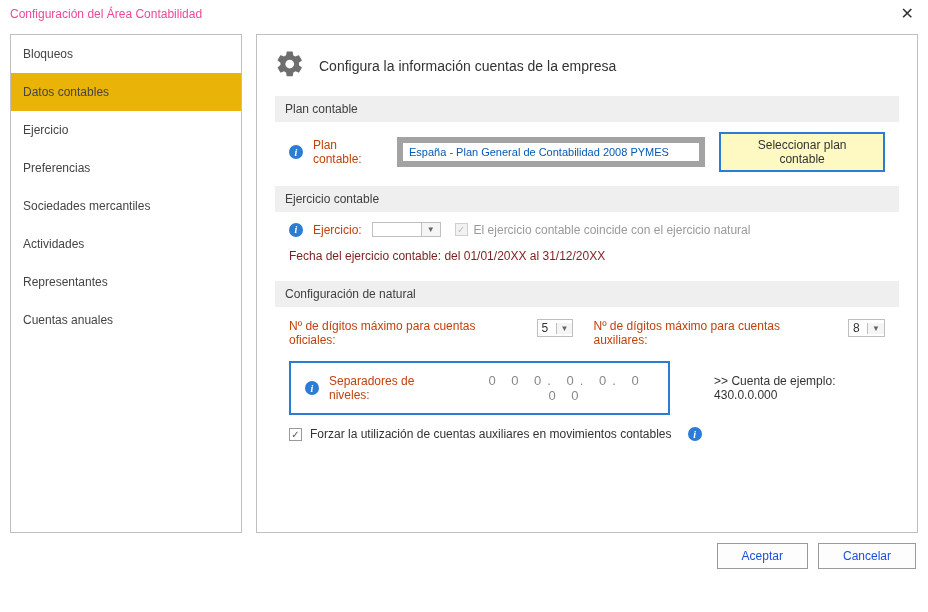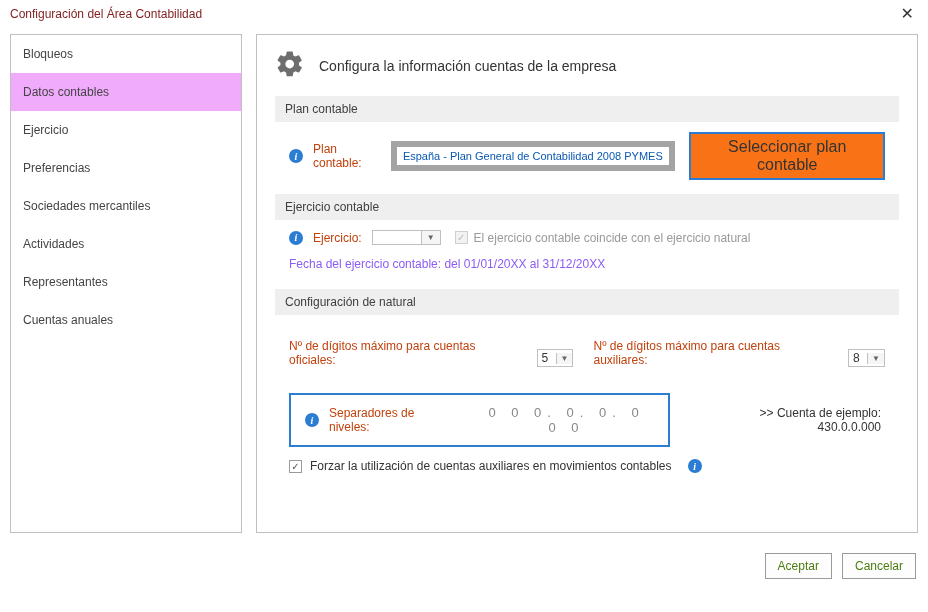--- a/index.html
+++ b/index.html
@@ -1,67 +1,67 @@
 <!DOCTYPE html>
 <html><head>
 <meta charset="utf-8">
 <style>
 * { box-sizing: border-box; margin: 0; padding: 0; font-family: "Segoe UI", Tahoma, sans-serif; }
 body { background: #fff; width: 928px; height: 612px; overflow: hidden; font-size: 12px; color: #333; }
 
 .titlebar { display: flex; justify-content: space-between; align-items: center; padding: 6px 10px 12px 10px; }
-.titlebar .title { font-size: 12px; color: #7f1d1d; }
+.titlebar .title { font-size: 12px; color: #ec4899; }
 .titlebar .close { font-size: 16px; color: #333; cursor: pointer; padding: 0 4px; line-height: 1; }
 
 .body-area { display: flex; padding: 0 10px; gap: 14px; height: 499px; }
 .sidebar { width: 232px; border: 1px solid #bfbfbf; background: #fff; }
 .sidebar-item { padding: 12px 12px; font-size: 12px; color: #444; cursor: pointer; }
-.sidebar-item.active { background: #f0abfc; }
+.sidebar-item.active { background: #eab308; }
 
 .main { flex: 1; border: 1px solid #bfbfbf; background: #fff; padding: 14px 18px; overflow: auto; }
 
 .header-row { display: flex; align-items: center; gap: 14px; margin-bottom: 14px; }
 .gear-icon svg { width: 30px; height: 30px; }
 .header-text { font-size: 14px; color: #333; }
 
 .section-header { background: #efefef; padding: 6px 10px; font-size: 12px; color: #404040; margin-top: 4px; }
 
 .row { display: flex; align-items: center; padding: 10px 14px; font-size: 12px; }
 .info-icon { width: 14px; height: 14px; border-radius: 50%; background: #2b7cd3; color: #fff; font-size: 10px; font-weight: bold; display: inline-flex; align-items: center; justify-content: center; margin-right: 10px; flex-shrink: 0; font-style: italic; font-family: Georgia, serif; }
 .label { margin-right: 10px; color: #c2410c; }
 .text-input { border: 6px solid #a3a3a3; padding: 3px 6px; font-size: 11px; color: #0a58b2; background: #fff; }
 .plan-input { width: 316px; }
-.btn-plan { border: 2px solid #2b7cd3; background: #f97316; padding: 4px 14px; margin-left: 14px; font-size: 16px; color: #333; cursor: pointer; }
+.btn-plan { border: 2px solid #2b7cd3; background: #fef9c3; padding: 4px 14px; margin-left: 14px; font-size: 12px; color: #333; cursor: pointer; }
 
 .select { display: inline-flex; align-items: center; border: 1px solid #bfbfbf; background: #fff; position: relative; }
 .select .value { padding: 2px 6px; min-width: 48px; text-align: left; font-size: 12px; color: #333; }
 .select .arrow { border-left: 1px solid #bfbfbf; padding: 2px 5px; font-size: 8px; color: #666; background: #f5f5f5; }
 .select.small .value { min-width: 18px; padding: 1px 4px; }
 .select.small .arrow { padding: 1px 4px; }
 
 .cb-row { display: inline-flex; align-items: center; gap: 6px; margin-left: 14px; }
 .checkbox { width: 13px; height: 13px; border: 1px solid #9a9a9a; background: #fff; display: inline-flex; align-items: center; justify-content: center; font-size: 10px; color: #555; }
 .checkbox.disabled { background: #f2f2f2; color: #bcbcbc; border-color: #cfcfcf; }
 .cb-label.disabled { color: #9a9a9a; }
 
-.date-line { padding: 2px 14px 14px 14px; font-size: 12px; color: #8b5cf6; }
+.date-line { padding: 2px 14px 14px 14px; font-size: 12px; color: #7f1d1d; }
 
-.config-row { display: flex; align-items: flex-end; padding: 24px 14px; font-size: 12px; gap: 10px; }
+.config-row { display: flex; align-items: flex-start; padding: 12px 14px; font-size: 12px; gap: 10px; }
 .spacer { flex: 1; }
 
 .separator-box { border: 2px solid #2b7cd3; display: flex; align-items: center; padding: 10px 14px; margin: 2px 14px; }
 .sep-sample { letter-spacing: 6px; color: #888; font-size: 13px; margin-left: 28px; text-align: center; }
 .example-text { margin-left: auto; padding-right: 4px; font-size: 12px; color: #333; }
 .sep-wrapper { display:flex; align-items:center; margin: 2px 14px; }
-.sep-wrapper .example-text { margin-left: 44px; text-align: right; }
+.sep-wrapper .example-text { margin-left: 44px; }
 
 .force-row { display: flex; align-items: center; gap: 8px; padding: 10px 14px 4px 14px; }
 
 .footer { display: flex; justify-content: flex-end; gap: 10px; padding: 10px 12px 0 0; }
-.footer-btn { border: 1px solid #9a9a9a; background: #fdfdfd; padding: 5px 12px; font-size: 12px; color: #4d7c0f; cursor: pointer; margin-top: 10px; }
+.footer-btn { border: 1px solid #9a9a9a; background: #fdfdfd; padding: 5px 24px; font-size: 12px; color: #1d4ed8; cursor: pointer; }
 </style>
 </head>
 <body>
 
 <div class="titlebar">
   <div class="title">Configuración del Área Contabilidad</div>
   <div class="close">✕</div>
 </div>
 
 <div class="body-area">

